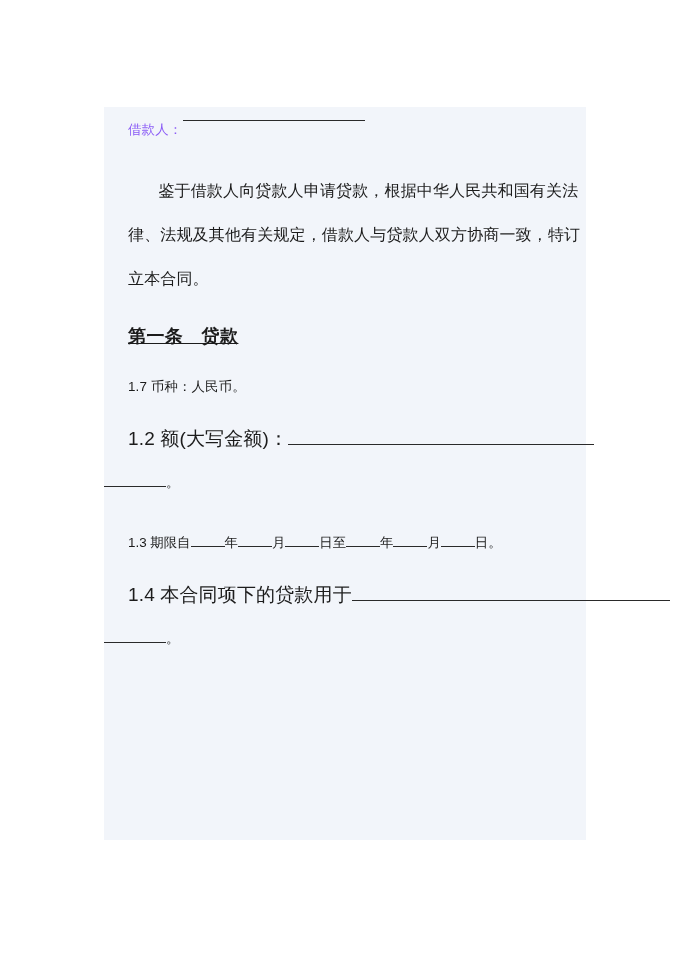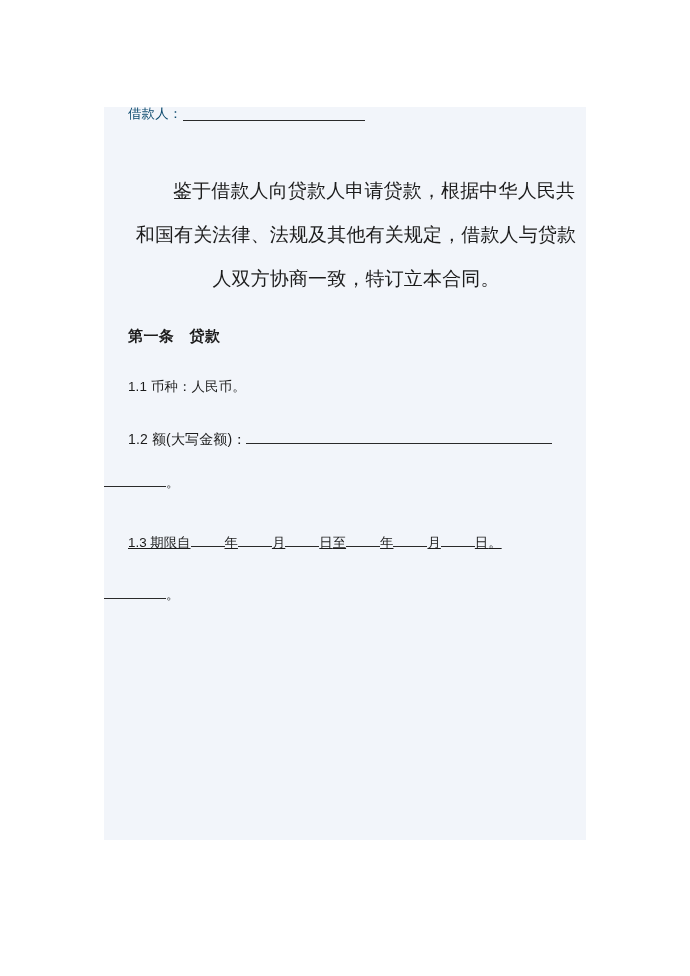--- a/index.html
+++ b/index.html
@@ -59,69 +59,70 @@
   .field-row {
     padding-left: 24px;
     height: 54px;
     display: flex;
     align-items: flex-start;
     font-size: 13.4px;
     letter-spacing: 0.2px;
   }
   .field-label {
     flex: 0 0 auto;
-    color: #0c4a6e;
+    color: #8b5cf6;
     white-space: pre;
+    margin-top: 16px;
   }
   .field-rule {
     flex: 0 0 auto;
     display: inline-block;
     border-bottom: 1.4px solid #2a2a2a;
     height: 0.95em;
     margin-left: 1px;
   }
   .rule-w1 { width: 182px; }
   .rule-w2 { width: 186px; }
   .rule-w3 { width: 178px; }
 
   .para {
     padding-left: 24px;
     padding-right: 2px;
-    font-size: 19px;
+    font-size: 16px;
     line-height: 44px;
     white-space: normal;
     letter-spacing: 0.15px;
-    text-align: center;
   }
   .para.indent-first {
     text-indent: 1.9em;
   }
 
   .section-heading {
     padding-left: 24px;
-    font-size: 15px;
+    font-size: 18px;
     font-weight: bold;
     line-height: 42px;
     letter-spacing: 0.4px;
     white-space: pre;
+    text-decoration: underline;
   }
 
   .clause {
     padding-left: 24px;
     font-size: 13.4px;
     line-height: 44px;
     letter-spacing: 0.15px;
     white-space: nowrap;
   }
 
   
   .clause-wrap {
     padding-left: 24px;
     padding-right: 0;
-    font-size: 14px;
+    font-size: 19px;
     line-height: 44px;
     letter-spacing: 0.15px;
     white-space: nowrap;
   }
   .fill-rule {
     display: inline-block;
     border-bottom: 1.3px solid #2a2a2a;
     height: 0.95em;
     vertical-align: baseline;
   }
@@ -136,21 +137,21 @@
   .fill-tail { width: 62px; }
 
   .blank-sm {
     display: inline-block;
     border-bottom: 1.3px solid #2a2a2a;
     width: 34px;
     height: 0.95em;
     vertical-align: baseline;
   }
 
-  .tight { letter-spacing: 0; text-decoration: underline; }
+  .tight { letter-spacing: 0; }
 
   .sp-8 { height: 8px; }
   .sp-14 { height: 14px; }
 </style>
 </head>
 <body>
 
 <div class="page-sheet">
 
   <div class="content-block"></div>
@@ -169,21 +170,21 @@
     <div class="sp-8"></div>
 
     <div class="line para indent-first">鉴于借款人向贷款人申请贷款，根据中华人民共和国有关法律、法规及其他有关规定，借款人与贷款人双方协商一致，特订立本合同。</div>
 
     <div class="sp-14"></div>
 
     <div class="line section-heading">第一条　贷款</div>
 
     <div class="sp-8"></div>
 
-    <div class="line clause">1.1 币种：人民币。</div>
+    <div class="line clause">1.7 币种：人民币。</div>
 
     <div class="sp-8"></div>
 
     <div class="line clause-wrap">
       <span>1.2 额(大写金额)：</span><span class="fill-rule fill-long-1"></span>
     </div>
     <div class="line wrap-tail">
       <span class="fill-rule fill-tail"></span><span>。</span>
     </div>
 
@@ -191,18 +192,21 @@
 
 
     <div class="sp-8"></div>
 
     <div class="line clause tight">
       <span>1.3 期限自</span><span class="blank-sm"></span><span>年</span><span class="blank-sm"></span><span>月</span><span class="blank-sm"></span><span>日</span><span>至</span><span class="blank-sm"></span><span>年</span><span class="blank-sm"></span><span>月</span><span class="blank-sm"></span><span>日</span><span>。</span>
     </div>
 
     <div class="sp-8"></div>
 
+    <div class="line clause-wrap">
+      <span>1.4 本合同项下的贷款用于</span><span class="fill-rule fill-long-2"></span>
+    </div>
     <div class="line wrap-tail">
       <span class="fill-rule fill-tail"></span><span>。</span>
     </div>
 
   </div>
 </div>
 
 </body></html>

